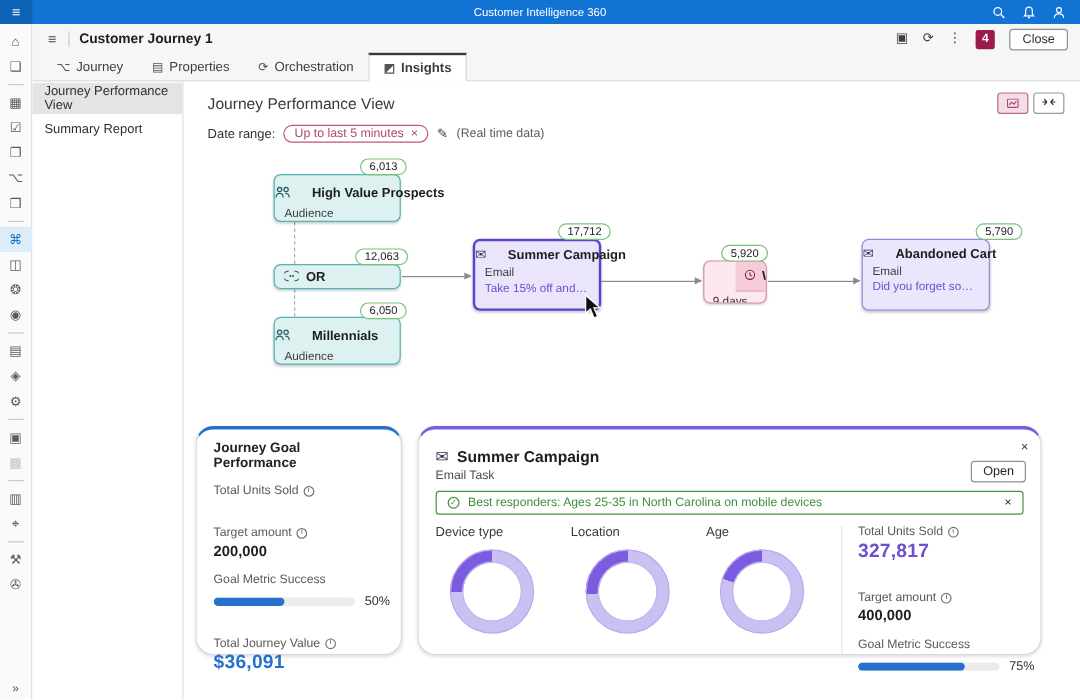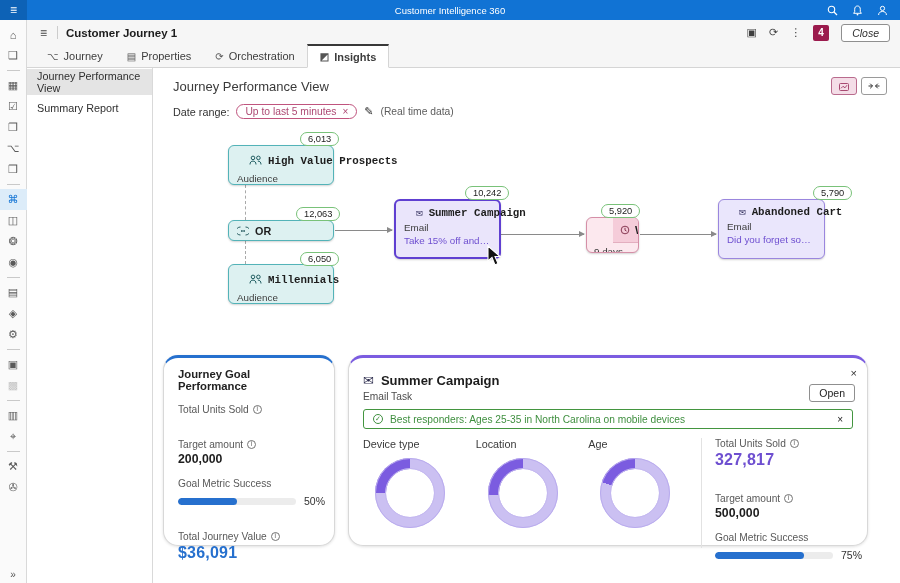--- a/index.html
+++ b/index.html
@@ -28,21 +28,21 @@
   .right-col { flex:1; display:flex; flex-direction:column; min-width:0; }
   .window-row { height:25px; background:#f6f6f6; display:flex; align-items:center; padding:0 10px; }
   .list-btn { font-size:12px; color:#444; cursor:pointer; padding:0 3px; letter-spacing:-1px; }
   .vert-sep { width:1px; height:13px; background:#ccc; margin:0 8px; }
   .window-title { font-size:11.5px; font-weight:bold; color:#1c1c1c; }
   .window-actions { margin-left:auto; display:flex; align-items:center; gap:12px; }
   .win-icon { font-size:11px; color:#3f3f3f; cursor:pointer; line-height:1; }
   .notif-badge { width:16px; height:16px; background:#9b1b4d; color:#fff; font-size:10px; font-weight:bold;
     display:flex; align-items:center; justify-content:center; border-radius:2px; cursor:pointer; }
   .close-btn { height:18px; padding:0 10px; border:1px solid #8f8f8f; border-radius:3px; background:#fff;
-    font-size:10.5px; color:#2f2f2f; display:flex; align-items:center; cursor:pointer;font-style:italic; }
+    font-size:10.5px; color:#2f2f2f; display:flex; align-items:center; cursor:pointer; }
 
   .tab-row { height:23px; background:#f6f6f6; border-bottom:1px solid #d5d5d5; display:flex;
     align-items:flex-end; padding-left:8px; }
   .tab { display:flex; align-items:center; gap:5px; height:22px; padding:0 12px; font-size:11px;
     color:#3d3d3d; cursor:pointer; }
   .tab .tab-glyph { font-size:10px; color:#555; }
   .tab.active { background:#fff; border:1px solid #d5d5d5; border-top:2px solid #383838;
     border-bottom:1px solid #fff; margin-bottom:-1px; font-weight:bold; height:24px; }
 
   .content-row { flex:1; display:flex; min-height:0; }
@@ -62,21 +62,21 @@
     font-size:10.8px; color:#333; }
   .chip { display:flex; align-items:center; gap:6px; border:1px solid #c0547e; border-radius:10px;
     padding:1px 8px; color:#ad4a74; font-size:10.3px; background:#fff; cursor:pointer; }
   .chip-x { cursor:pointer; font-size:10px; }
   .pencil { font-size:11px; color:#333; cursor:pointer; }
   .realtime { color:#5c5c5c; font-size:10.3px; }
 
   
   .node { position:absolute; border-radius:6px; box-shadow:0 1px 2px rgba(0,0,0,.18); cursor:pointer; background:#fff; }
   .node.teal { background:#ddf1f1; border:1.5px solid #53b3b8; }
-  .node-head { display:flex; align-items:center; gap:6px; padding:6px 20px 2px;font-family:Liberation Mono, monospace; }
+  .node-head { display:flex; align-items:center; gap:18px; padding:6px 0 2px; }
   .node-title { font-size:10.8px; font-weight:bold; color:#1d1d1d; white-space:nowrap; }
   .node-sub { font-size:9.8px; color:#3c3c3c; padding:1px 8px 5px; }
   .node.or-node { display:flex; align-items:center; gap:6px; padding:0 8px; }
   .node.purple { background:#eae5fb; border:2px solid #5f3fd1; }
   .node.purple-light { background:#eae6fc; border:1.5px solid #9a86de; }
   .node-desc { font-size:9.8px; color:#6e4fd0; padding:2px 8px 0; white-space:nowrap; overflow:hidden; text-overflow:ellipsis; }
   .node.wait-node { background:#fce8ee; border:1.5px solid #d58fa7; overflow:hidden; padding:0; }
   .wait-head { background:#f5ccd9; display:flex; align-items:center; gap:5px; padding:3px 7px; border-bottom:1px solid #e3aebf;margin-left:26px; }
   .wait-body { font-size:9.8px; color:#333; padding:3px 7px; }
   .env-glyph { font-size:11px; color:#33305e; line-height:1; }
@@ -365,21 +365,21 @@
         <span class="count-badge" style="left:147px; top:184px;">6,050</span>
 
         <div class="node purple" style="left:241px; top:131px; width:107px; height:60px;">
           <div class="node-head">
             <span class="env-glyph">✉</span>
             <span class="node-title">Summer Campaign</span>
           </div>
           <div class="node-sub" style="padding-bottom:0;">Email</div>
           <div class="node-desc">Take 15% off and get free...</div>
         </div>
-        <span class="count-badge" style="left:312px; top:118px;">10,242</span>
+        <span class="count-badge" style="left:312px; top:118px;">17,712</span>
 
         <div class="node wait-node" style="left:433px; top:149px; width:53px; height:36px;">
           <div class="wait-head">
             <span>
               <svg width="10" height="10" viewBox="0 0 11 11">
                   <circle cx="5.5" cy="5.5" r="4.2" fill="none" stroke="#7d2a45"></circle>
                   <path d="M5.5,3.1 v2.6 l1.7,1" fill="none" stroke="#7d2a45"></path>
                 </svg>
             </span>
             <span class="node-title">Wait</span>
@@ -456,21 +456,21 @@
             <div class="stats">
               <div class="m-label">
                 <span>Total Units Sold</span>
                 <span class="info-i">i</span>
               </div>
               <div class="big-num purple">327,817</div>
               <div class="m-label mt10">
                 <span>Target amount</span>
                 <span class="info-i">i</span>
               </div>
-              <div class="target-num">500,000</div>
+              <div class="target-num">400,000</div>
               <div class="m-label mt12">Goal Metric Success</div>
               <div class="progress-row">
                 <div class="track">
                   <div class="fill" style="width: 75%;"></div>
                 </div>
                 <span class="pct">75%</span>
               </div>
             </div>
           </div>
         </div>

